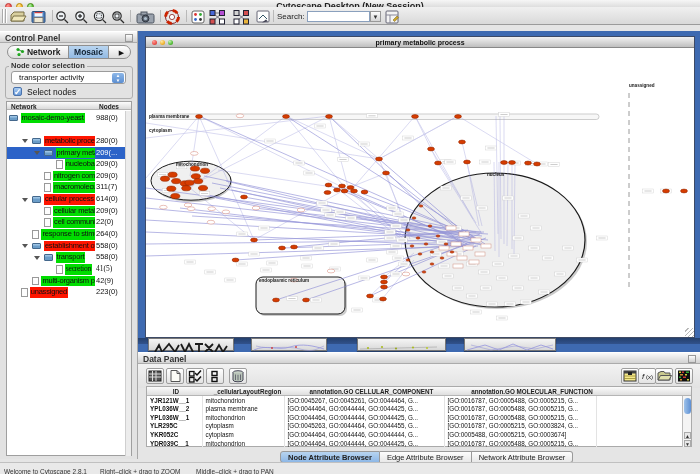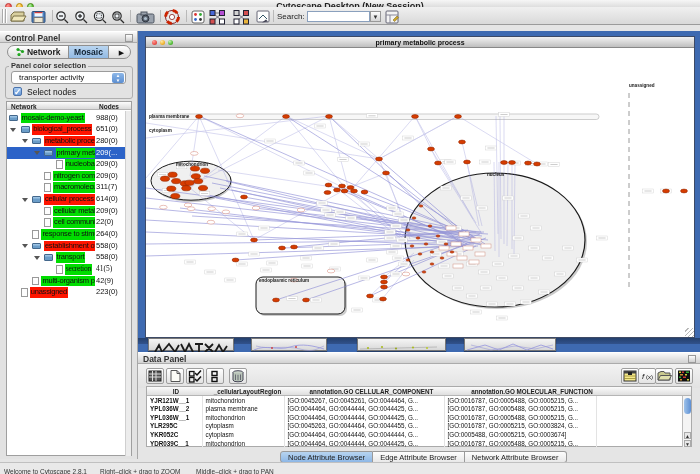--- a/index.html
+++ b/index.html
@@ -58,21 +58,21 @@
 #dtable table{border-collapse:collapse;position:absolute;left:0;top:9px;width:536px}
 #dtable td{height:8.55px;padding:0 0 0 3px;font-size:6.3px;color:#111;white-space:nowrap;overflow:hidden;border-right:1px solid #e3e3e3}
 #dtable .c1{width:55px}#dtable .c2{width:82px}#dtable .c3{width:160px}#dtable .c4{width:152px}#dtable .c5{border-right:none}
 #dscroll{position:absolute;right:0;top:9px;width:9px;height:51px;border-left:1px solid #bbb;background:#f4f4f4}
 #dthumb{position:absolute;left:1px;top:2px;width:7px;height:16px;border-radius:3.5px;background:linear-gradient(90deg,#9ec2ea,#5d8fd3)}
 .darr{position:absolute;left:1px;width:7px;height:7px;background:#e8e8e8;border:1px solid #aaa;font-size:5px;line-height:6px;text-align:center;color:#333}
 #btabs{position:absolute;left:142px;top:99px;height:12px;font-size:7.5px}
 .btab{float:left;height:12px;line-height:11px;padding:0 7px;background:linear-gradient(#fdfdfd,#e8e8e8);border:1px solid #9a9a9a;border-left:none;color:#222}
 .btab.first{border-left:1px solid #9a9a9a;border-radius:3px 0 0 3px}
 .btab.last{border-radius:0 3px 3px 0}
-.btab.sel{background:linear-gradient(#b7d4f0,#8db7e6);font-weight:normal}
+.btab.sel{background:linear-gradient(#b7d4f0,#8db7e6);font-weight:bold}
 
 #statusbar{left:0;top:462px;width:700px;height:12px;background:#e9e9e9;border-top:1px solid #c0c0c0;font-size:6.5px;color:#333}
 #statusbar span{position:absolute;top:4.5px}
 svg text{font-family:"Liberation Sans",sans-serif}
 </style></head>
 <body>
 <div class="abs" id="titlebar">
   <span class="tl" style="left:5px;background:radial-gradient(circle at 35% 30%,#ff9d96,#f1514a 60%,#c33a33);border:0.5px solid #b33"></span>
   <span class="tl" style="left:16px;background:radial-gradient(circle at 35% 30%,#ffe9a8,#f5b52e 60%,#cd8f21);border:0.5px solid #b80"></span>
   <span class="tl" style="left:27px;background:radial-gradient(circle at 35% 30%,#c4f2b4,#57c139 60%,#3f9427);border:0.5px solid #481"></span>
@@ -167,39 +167,33 @@
     <div id="tabnet"><svg width="9" height="9" style="vertical-align:-1px">
           <circle cx="2" cy="2.5" r="1.6" fill="#2a2"></circle>
           <circle cx="6.5" cy="4.5" r="1.6" fill="#2a2"></circle>
           <circle cx="3" cy="7.5" r="1.6" fill="#2a2"></circle>
           <line x1="2" y1="2.5" x2="6.5" y2="4.5" stroke="#282" stroke-width="0.8"></line>
         </svg> Network</div>
     <div id="tabmosaic">Mosaic</div>
     <div id="tabarr">▶</div>
   </div>
   <div id="grpbox"></div>
-  <div id="grplbl">Panel color selection</div>
+  <div id="grplbl">Node color selection</div>
   <div id="combo">transporter activity<span id="combobtn">▲<br>▼</span></div>
   <div id="cbox">✓</div>
   <div id="cboxlbl">Select nodes</div>
   <div id="treewrap">
     <div id="treehead">
         <b style="left:4px">Network</b>
         <b style="left:92px">Nodes</b>
       </div>
     <div class="trow" style="top:10.0px;">
         <span class="fold" style="left:2.0px"></span>
         <span class="tlab" style="left:13.5px;background:#00dd00;max-width:74px">mosaic-demo-yeast</span>
         <span class="tcnt" style="color:#111">988(0)</span>
-      </div>
-<div class="trow" style="top:21.6px;">
-        <span class="arr" style="left:3.2px"></span>
-        <span class="fold" style="left:13.7px"></span>
-        <span class="tlab" style="left:25.2px;background:#ff1500;max-width:63px">biological_process</span>
-        <span class="tcnt" style="color:#111">651(0)</span>
       </div>
 <div class="trow" style="top:33.3px;">
         <span class="arr" style="left:14.9px"></span>
         <span class="fold" style="left:25.4px"></span>
         <span class="tlab" style="left:36.9px;background:#ff1500;max-width:51px">metabolic process</span>
         <span class="tcnt" style="color:#111">280(0)</span>
       </div>
 <div class="trow" style="top:45.0px;background:#2c63c8;">
         <span class="arr" style="left:26.6px"></span>
         <span class="fold" style="left:37.1px"></span>

